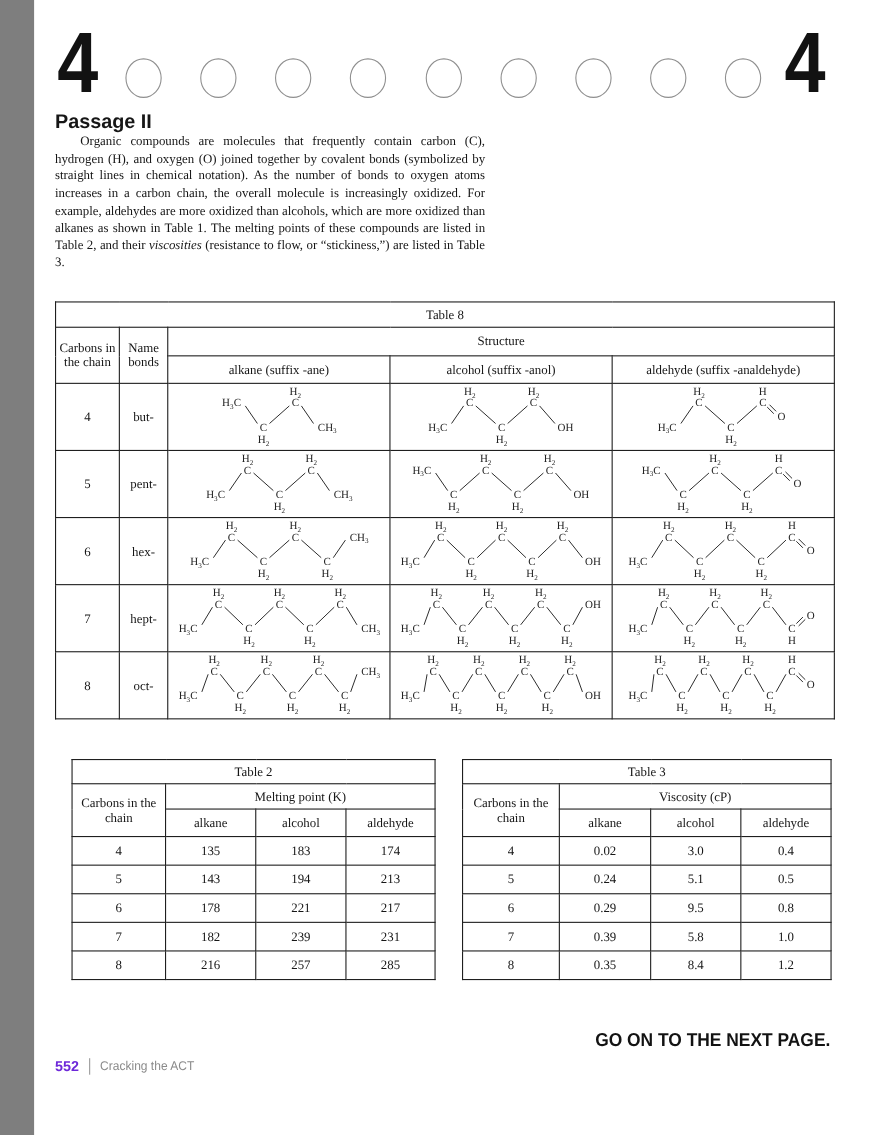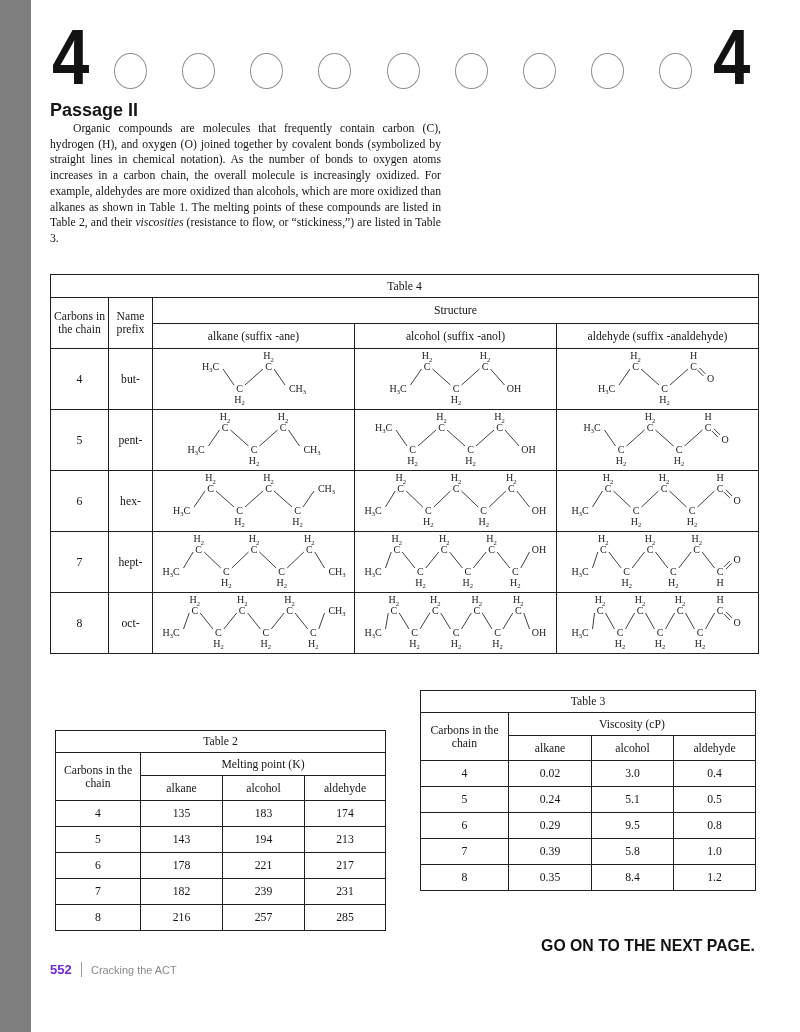--- a/index.html
+++ b/index.html
@@ -40,21 +40,21 @@
   #table1 { position:absolute; left:50px; top:274px; width:708px; table-layout:fixed; }
   #table1 tr.t-title td { height:22px; }
   #table1 tr.t-struct td { height:25px; }
   #table1 tr.t-sub td { height:24px; }
   #table1 tr.t-data td { height:60px; }
   #table1 td.struct-cell { padding:0; }
   #table1 svg { display:block; margin:0 auto; }
 
   
   .small-table { position:absolute; top:690px; table-layout:fixed; }
-  #table2 { left:55px;  width:330px;margin-top:40px; }
+  #table2 { left:65px;  width:330px; }
   #table3 { left:420px; width:335px; }
   .small-table tr.t-title td { height:21px; }
   .small-table tr.t-group td { height:22px; }
   .small-table tr.t-sub td { height:24px; }
   .small-table tr.t-data td { height:25px; }
 
   .go-on {
     position:absolute; right:45px; top:936px;
     font-family:"Liberation Sans","DejaVu Sans",sans-serif; font-weight:bold; font-size:17px;
     transform:scaleX(0.93); transform-origin:right; white-space:nowrap; color:#121212;
@@ -94,25 +94,25 @@
   <table id="table1">
     <colgroup>
         <col style="width:58px">
         <col style="width:44px">
         <col style="width:202px">
         <col style="width:202px">
         <col style="width:202px">
       </colgroup>
     <tbody>
         <tr class="t-title">
-          <td colspan="5">Table 4</td>
+          <td colspan="5">Table 8</td>
         </tr>
     <tr class="t-struct">
       <td rowspan="2">Carbons in the chain</td>
-      <td rowspan="2">Name prefix</td>
+      <td rowspan="2">Name bonds</td>
       <td colspan="3">Structure</td>
     </tr>
     <tr class="t-sub">
       <td>alkane (suffix -ane)</td>
       <td>alcohol (suffix -anol)</td>
       <td>aldehyde (suffix -analdehyde)</td>
     </tr>
     </tbody>
       <tbody id="table1-body">
         <tr class="t-data">

